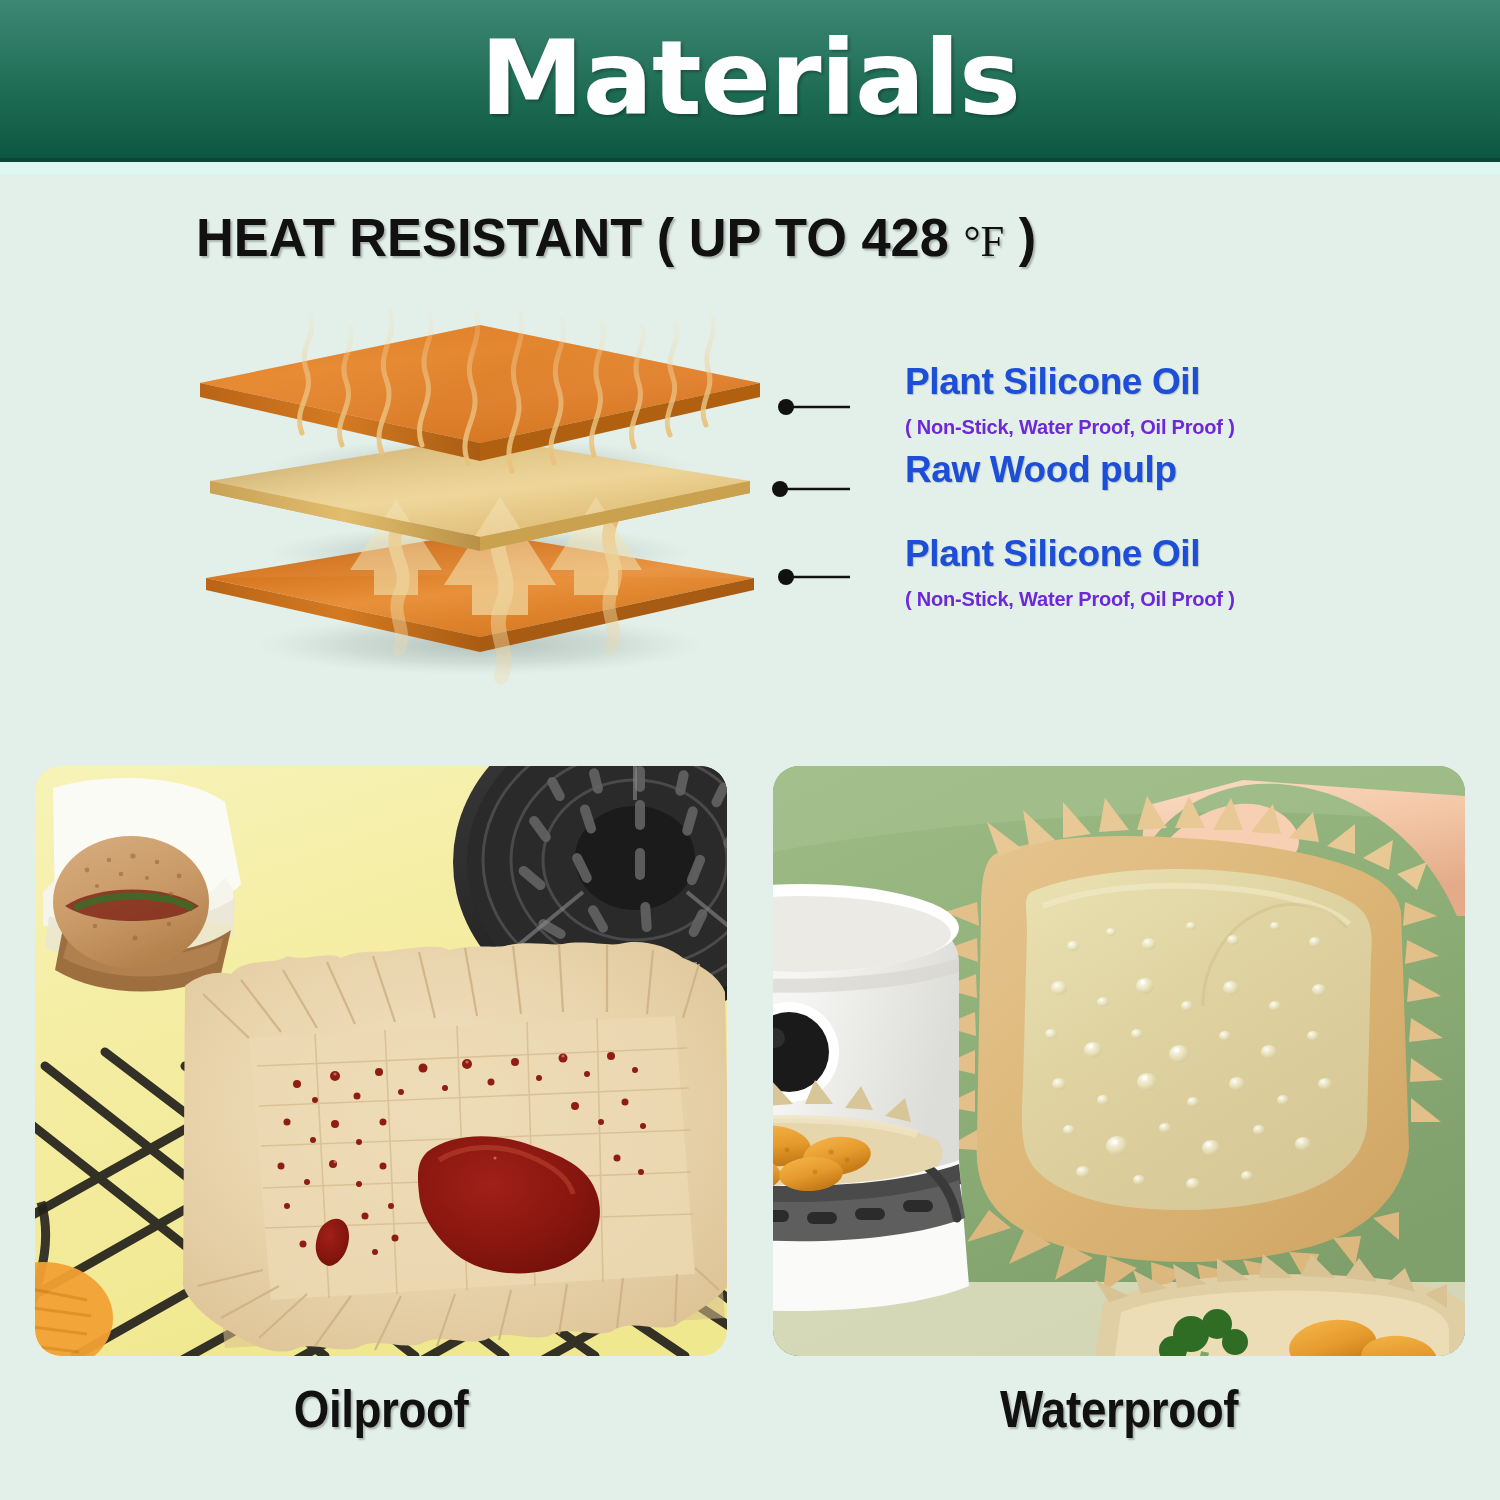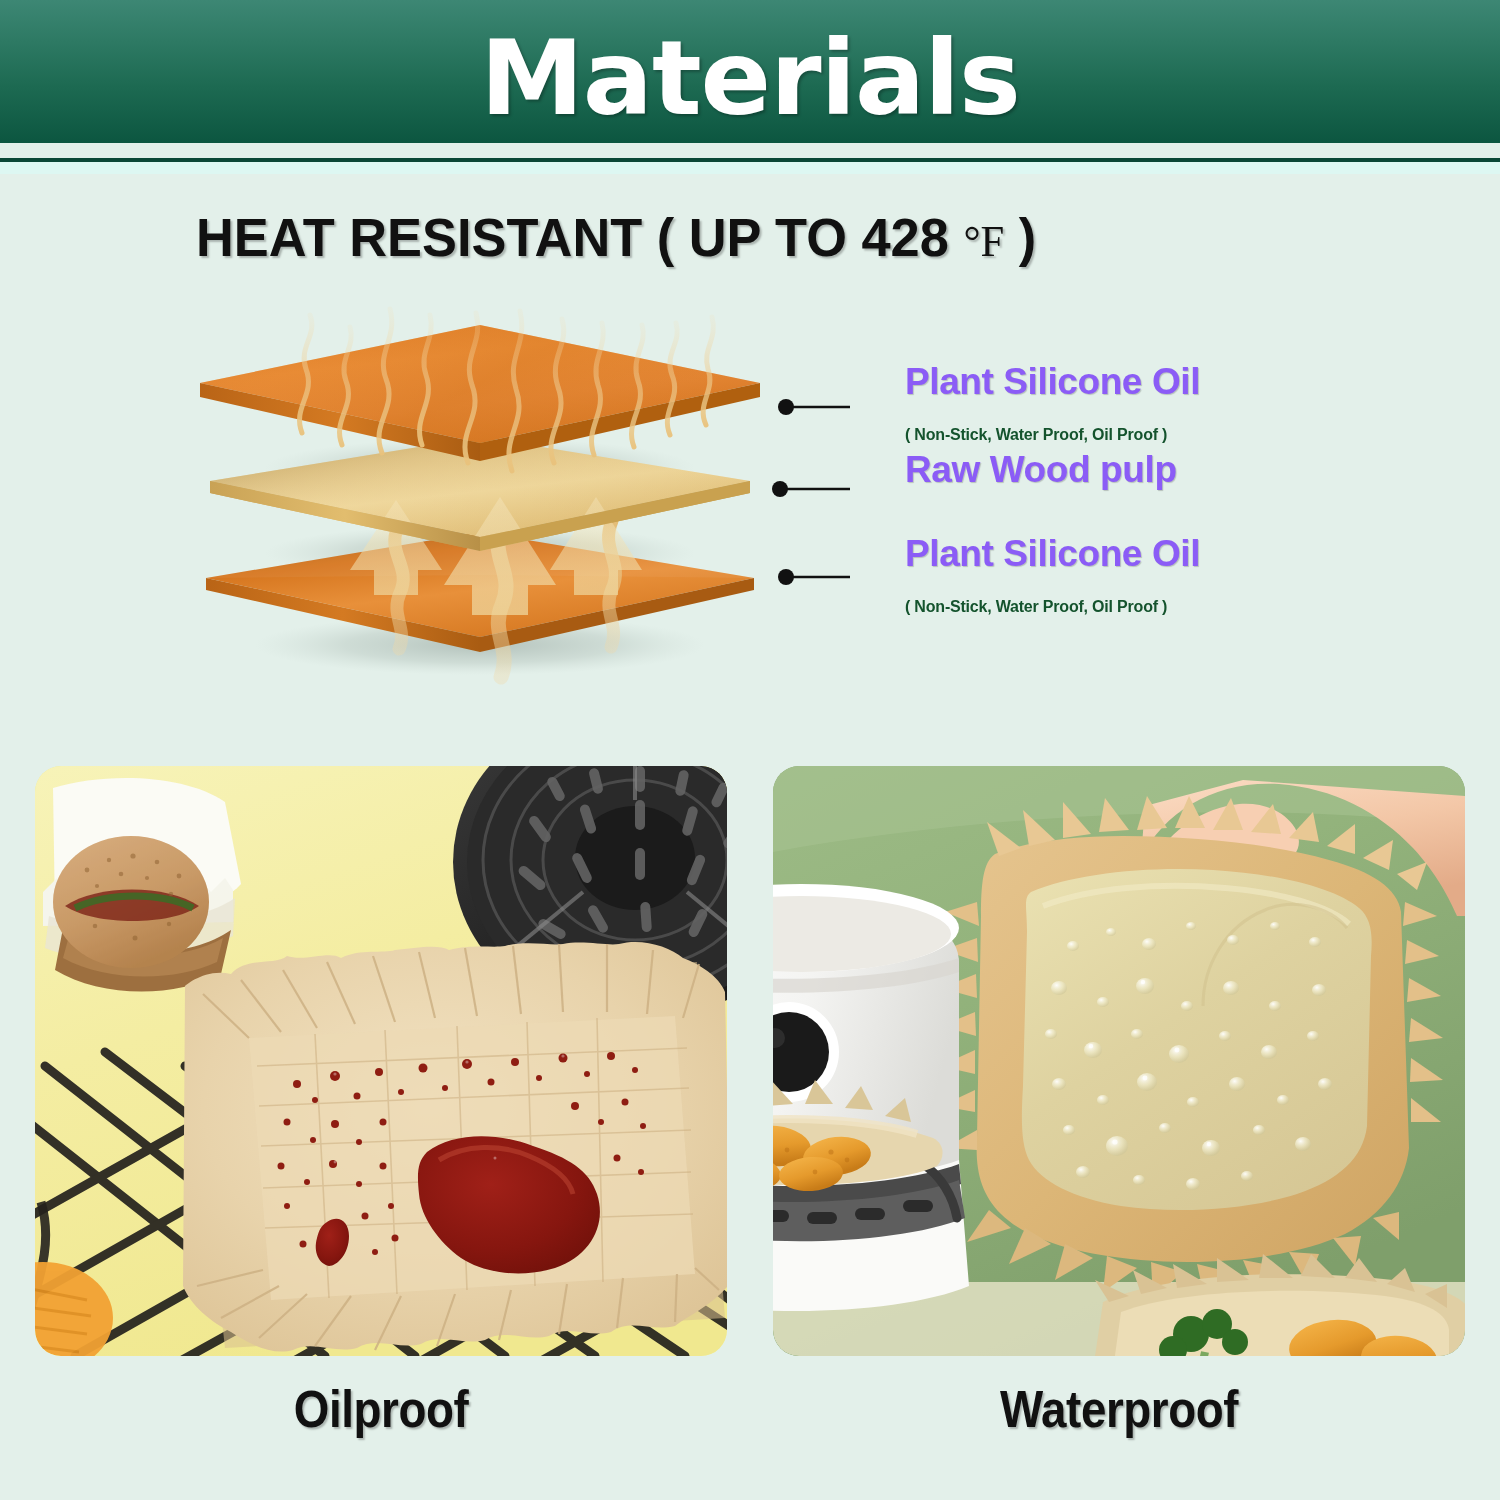--- a/index.html
+++ b/index.html
@@ -6,21 +6,21 @@
   html, body { width:1500px; height:1500px; }
   body {
     background:#e3f0ea;
     font-family:"Liberation Sans", sans-serif;
     overflow:hidden;
     position:relative;
   }
 
   
   #header {
-    position:absolute; left:0; top:0; width:1500px; height:143px;
+    position:absolute; left:0; top:0; width:1500px; height:162px;
     background:linear-gradient(180deg,#3d8774 0%,#2e7a64 28%,#1d6a52 60%,#0c5640 100%);
     overflow:hidden;
   }
   #header-rule {
     position:absolute; left:0; top:158px; width:1500px; height:4px;
     background:#0a4736;
   }
   #header-strip {
     position:absolute; left:0; top:162px; width:1500px; height:12px;
     background:#ddf7f2;
@@ -55,27 +55,27 @@
     font-weight:normal;
   }
 
   
   #diagram { position:absolute; left:150px; top:285px; width:700px; height:420px; }
   #diagram svg { display:block; }
 
   
   .callout { position:absolute; left:905px; }
   .callout .title {
-    color:#8b5cf6; font-weight:bold; font-size:37px; line-height:40px;
+    color:#1d4ed8; font-weight:bold; font-size:37px; line-height:40px;
     white-space:nowrap; letter-spacing:-0.4px;
     text-shadow:1px 1px 1px rgba(0,0,0,0.2);
   }
   .callout .sub {
-    color:#14532d; font-weight:bold; font-size:16px; line-height:32px;
-    white-space:nowrap; letter-spacing:-0.2px; margin-top:17px;
+    color:#6d28d9; font-weight:bold; font-size:20px; line-height:32px;
+    white-space:nowrap; letter-spacing:-0.2px; margin-top:9px;
   }
   #callout-1 { top:362px; }
   #callout-2 { top:450px; }
   #callout-3 { top:534px; }
 
   
   .photo {
     position:absolute; top:766px; width:692px; height:590px;
     border-radius:26px; overflow:hidden;
   }

